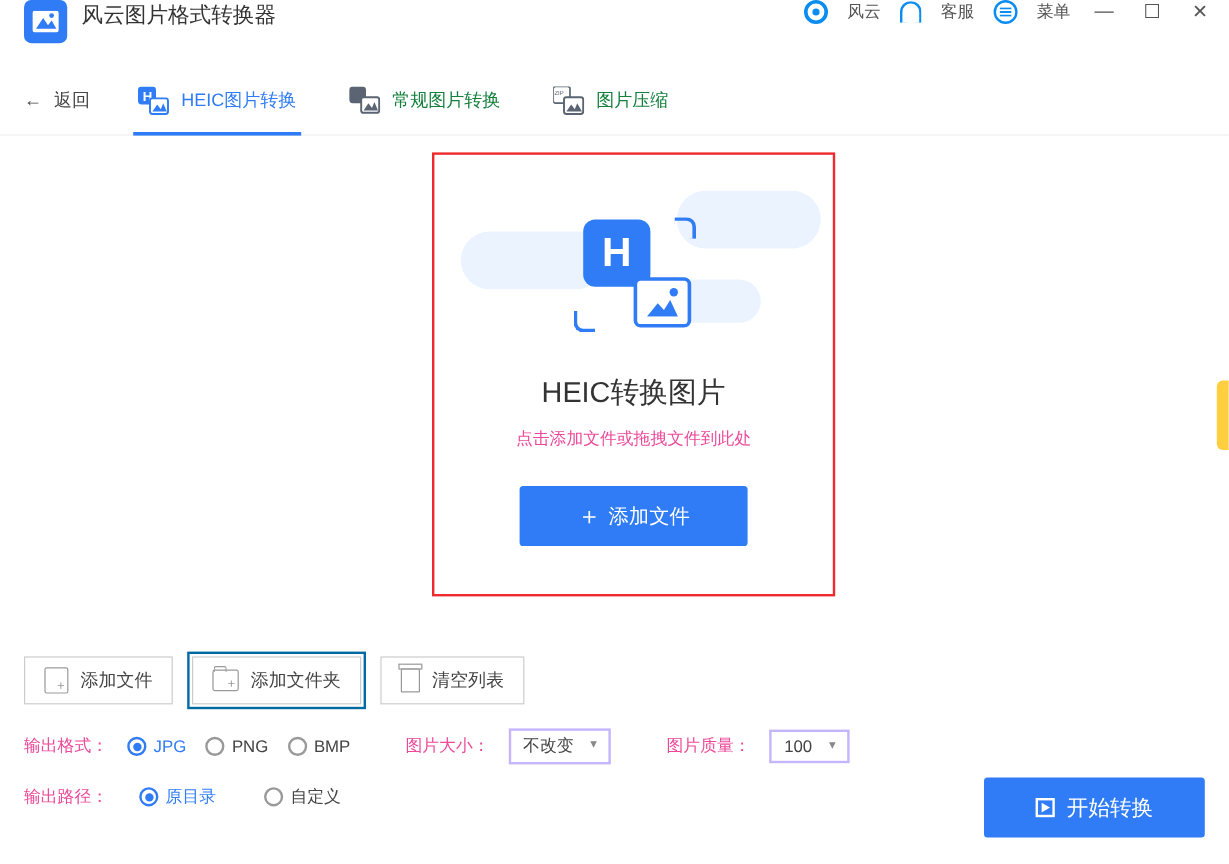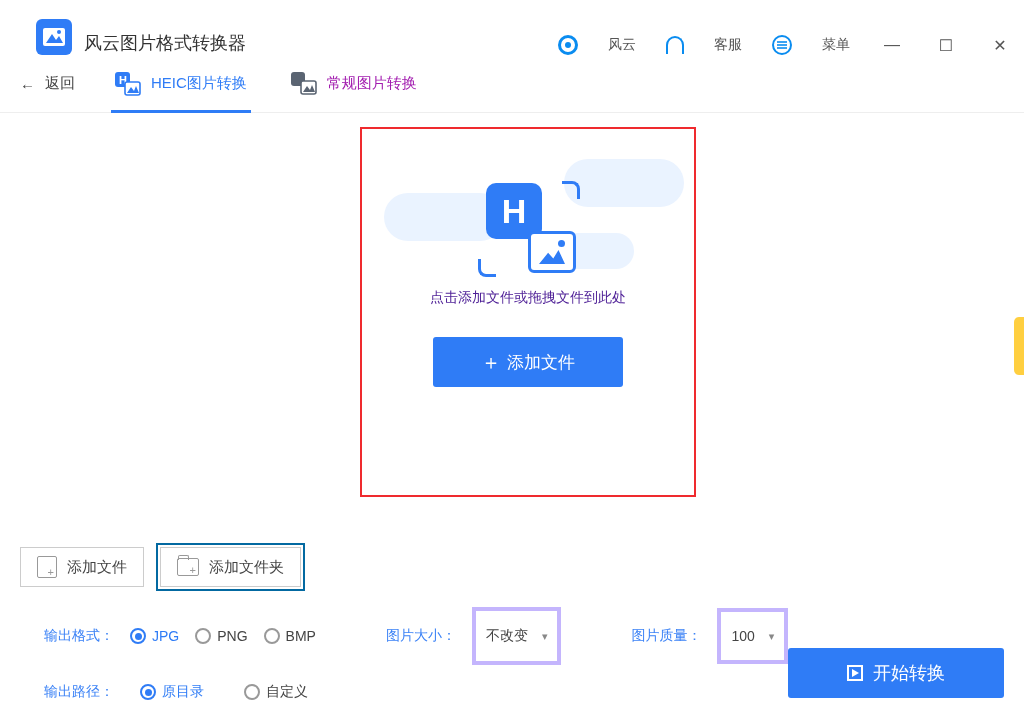--- a/index.html
+++ b/index.html
@@ -1,72 +1,72 @@
 <!DOCTYPE html>
 <html><head>
 <meta charset="utf-8">
 <style>
 * { box-sizing: border-box; margin: 0; padding: 0; font-family: "Microsoft YaHei", Arial, sans-serif; }
 body { width: 1024px; height: 720px; background: #fff; overflow: hidden; position: relative; }
 
-.titlebar { height: 55px; display: flex; align-items: flex-end; padding: 0 12px 0 20px; margin-left: 16px; }
+.titlebar { height: 55px; display: flex; align-items: flex-start; padding: 0 12px 0 20px; }
 .app-icon { width: 36px; height: 36px; background: #2f7cf6; border-radius: 6px; display: flex; align-items: center; justify-content: center; }
 .app-title { font-size: 18px; color: #333; margin-left: 12px; flex: 1; }
-.titlebar-right { display: flex; align-items: center; gap: 30px; color: #555; font-size: 14px; }
+.titlebar-right { display: flex; align-items: center; gap: 16px; color: #555; font-size: 14px; }
 .fycircle { width: 20px; height: 20px; border: 3px solid #0a8cf0; border-radius: 50%; display: inline-flex; align-items: center; justify-content: center; }
 .fycircle::after { content: ""; width: 6px; height: 6px; background: #0a8cf0; border-radius: 50%; }
 .headset { width: 18px; height: 18px; border: 2px solid #0a8cf0; border-radius: 50% 50% 0 0; border-bottom: 0; position: relative; }
 .menucircle { width: 20px; height: 20px; border: 2px solid #0a8cf0; border-radius: 50%; display: inline-flex; align-items: center; justify-content: center; }
 .wbtn { width: 24px; text-align: center; font-size: 16px; color: #555; cursor: pointer; }
 
 .toolbar { height: 58px; display: flex; align-items: center; padding: 0 20px; border-bottom: 1px solid #eee; gap: 36px; }
 .back { display: flex; align-items: center; gap: 10px; font-size: 15px; color: #444; }
-.tab { display: flex; align-items: center; gap: 10px; font-size: 15px; color: #a21caf; padding: 16px 4px; cursor: pointer; position: relative; }
+.tab { display: flex; align-items: center; gap: 10px; font-size: 15px; color: #15803d; padding: 16px 4px; cursor: pointer; position: relative; }
 .tab.active { color: #2f7cf6; }
 .tab.active::after { content: ""; position: absolute; left: 0; right: 0; bottom: -1px; height: 3px; background: #2f7cf6; }
 .tabicon { width: 26px; height: 24px; position: relative; }
 
 .main { position: relative; height: 420px; }
 .dropzone { position: absolute; left: 360px; top: 14px; width: 336px; height: 370px; border: 2px solid #ef2a2e; display: flex; flex-direction: column; align-items: center; }
 .cloud { position: absolute; width: 120px; height: 48px; background: #eaf3ff; border-radius: 28px; }
 .cloud.c1 { left: 22px; top: 64px; }
 .cloud.c2 { right: 10px; top: 30px; }
 .cloud.c3 { right: 60px; top: 104px; width: 80px; height: 36px; }
 .heic-icon { position: relative; margin-top: 54px; width: 92px; height: 92px; }
 .heic-h { width: 56px; height: 56px; background: #2f7cf6; border-radius: 10px; color: #fff; font-weight: 700; font-size: 34px; display: flex; align-items: center; justify-content: center; position: absolute; left: 4px; top: 0; }
 .heic-img { width: 48px; height: 42px; border: 3px solid #2f7cf6; border-radius: 6px; position: absolute; right: -2px; bottom: 2px; background: #fff; }
 .heic-img::after { content: ""; position: absolute; left: 8px; right: 8px; bottom: 6px; height: 14px; background: #2f7cf6; clip-path: polygon(0% 100%, 35% 20%, 55% 60%, 75% 0%, 100% 100%); }
 .heic-img::before { content: ""; position: absolute; right: 8px; top: 6px; width: 7px; height: 7px; background: #2f7cf6; border-radius: 50%; }
 .hc-corner { position: absolute; width: 18px; height: 18px; border: 3px solid #2f7cf6; }
 .hc-tr { right: -6px; top: -2px; border-left: 0; border-bottom: 0; border-top-right-radius: 8px; }
 .hc-bl { left: -4px; bottom: -2px; border-right: 0; border-top: 0; border-bottom-left-radius: 8px; }
 .dz-title { font-size: 24px; color: #333; margin-top: 36px; }
-.dz-sub { font-size: 14px; color: #4c1d95; margin-top: 14px; }
+.dz-sub { font-size: 14px; color: #ec4899; margin-top: 14px; }
 .addbtn { margin-top: 30px; width: 190px; height: 50px; background: #2f7cf6; color: #fff; border: 0; border-radius: 3px; font-size: 17px; display: flex; align-items: center; justify-content: center; gap: 6px; cursor: pointer; }
 
 .edge-tab { position: absolute; right: 0; top: 204px; width: 10px; height: 58px; background: #ffcf40; border-radius: 5px 0 0 5px; }
 
 .actions { padding: 12px 20px 0; display: flex; gap: 14px; align-items: center; }
 .obtn { height: 40px; padding: 0 16px; border: 1px solid #ccc; background: #fff; display: flex; align-items: center; gap: 10px; font-size: 15px; color: #444; cursor: pointer; }
 .highlight2 { border: 2px solid #0369a1; padding: 2px; margin: -2px; }
 
 .options { padding: 18px 20px 0; display: flex; align-items: center; gap: 16px; font-size: 14px; color: #444; }
-.label { color: #3b82f6; margin-left: 24px; }
+.label { color: #ec4899; }
 .radio { display: inline-flex; align-items: center; gap: 6px; cursor: pointer; }
 .rdot { width: 16px; height: 16px; border: 2px solid #999; border-radius: 50%; display: inline-flex; align-items: center; justify-content: center; }
 .radio.sel .rdot { border-color: #2f7cf6; }
 .radio.sel .rdot::after { content: ""; width: 7px; height: 7px; background: #2f7cf6; border-radius: 50%; }
 .radio.outline .rtext { color: #2f7cf6; }
 .sel-text.blue { color: #2f7cf6; font-weight: 500; }
-.select { border: 4px solid #c4b5fd; padding: 16px 10px; display: inline-flex; align-items: center; gap: 14px; }
+.select { border: 2px solid #c4b5fd; padding: 4px 10px; display: inline-flex; gap: 14px; }
 .select::after { content: "▾"; color: #888; font-size: 11px; }
 
 .pathrow { padding: 18px 20px 0; display: flex; align-items: flex-end; font-size: 14px; color: #444; }
 .pathrow .radio { margin-right: 24px; margin-left: 16px; }
-.startbtn { position: absolute; right: 20px; bottom: 22px; width: 216px; height: 50px; background: #2f7cf6; color: #fff; font-size: 18px; border: 0; border-radius: 3px; display: flex; align-items: center; justify-content: center; gap: 10px; cursor: pointer; }
+.startbtn { position: absolute; right: 20px; bottom: 22px; width: 184px; height: 50px; background: #2f7cf6; color: #fff; font-size: 18px; border: 0; border-radius: 3px; display: flex; align-items: center; justify-content: center; gap: 10px; cursor: pointer; }
 .playicon { width: 16px; height: 16px; border: 2px solid #fff; display: inline-flex; align-items: center; justify-content: center; }
 .playicon::after { content: ""; border-left: 7px solid #fff; border-top: 4px solid transparent; border-bottom: 4px solid transparent; margin-left: 1px; }
 
 .ficon { width: 20px; height: 22px; border: 1.5px solid #999; border-radius: 2px; position: relative; }
 .ficon::after { content: "+"; position: absolute; right: 2px; bottom: -1px; font-size: 11px; color: #999; }
 .foldicon { width: 22px; height: 18px; border: 1.5px solid #999; border-radius: 2px; position: relative; }
 .foldicon::before { content: ""; position: absolute; left: 0; top: -4px; width: 9px; height: 4px; border: 1.5px solid #999; border-bottom: 0; border-radius: 2px 2px 0 0; }
 .foldicon::after { content: "+"; position: absolute; right: 2px; bottom: -1px; font-size: 11px; color: #999; }
 .trashicon { width: 16px; height: 20px; border: 1.5px solid #999; border-radius: 1px; position: relative; }
 .trashicon::before { content: ""; position: absolute; left: -3px; right: -3px; top: -5px; height: 3px; border: 1.5px solid #999; }
@@ -121,53 +121,69 @@
   <div class="tab">
     <span class="tabicon">
       <svg width="26" height="24">
           <rect x="0" y="0" width="14" height="14" rx="3" fill="#5a6472"></rect>
           <rect x="10" y="9" width="15" height="13" rx="2" fill="#fff" stroke="#5a6472" stroke-width="1.6"></rect>
           <polygon points="12,20 16,14 19,18 21,13 24,20" fill="#5a6472"></polygon>
         </svg>
     </span>
     <span>常规图片转换</span>
   </div>
+  <div class="tab">
+    <span class="tabicon">
+      <svg width="26" height="24">
+          <rect x="0" y="0" width="14" height="14" rx="2" fill="#fff" stroke="#5a6472" stroke-width="1.4"></rect>
+          <text x="1" y="7" font-size="5" fill="#5a6472">ZIP</text>
+          <rect x="9" y="9" width="16" height="14" rx="2" fill="#fff" stroke="#5a6472" stroke-width="1.6"></rect>
+          <polygon points="11,21 15,15 18,19 20,14 24,21" fill="#5a6472"></polygon>
+        </svg>
+    </span>
+    <span>图片压缩</span>
+  </div>
 </div>
 
 <div class="main">
   <div class="dropzone">
     <div class="cloud c1"></div>
     <div class="cloud c2"></div>
     <div class="cloud c3"></div>
     <div class="heic-icon">
       <div class="hc-corner hc-tr"></div>
       <div class="hc-corner hc-bl"></div>
       <div class="heic-h">H</div>
       <div class="heic-img"></div>
     </div>
+    <div class="dz-title">HEIC转换图片</div>
     <div class="dz-sub">点击添加文件或拖拽文件到此处</div>
     <button class="addbtn">
       <span style="font-size:20px;">＋</span>
       <span>添加文件</span>
     </button>
   </div>
   <div class="edge-tab"></div>
 </div>
 
 <div class="actions">
   <button class="obtn">
     <span class="ficon"></span>
     <span>添加文件</span>
   </button>
   <span class="highlight2">
     <button class="obtn">
       <span class="foldicon"></span>
       <span>添加文件夹</span>
     </button>
   </span>
+  <button class="obtn">
+    <span class="trashicon"></span>
+    <span>清空列表</span>
+  </button>
 </div>
 
 <div class="options">
   <span class="label">输出格式：</span>
   <span class="radio sel">
       <span class="rdot"></span>
       <span class="sel-text blue">JPG</span>
     </span>
   <span class="radio">
       <span class="rdot"></span>

